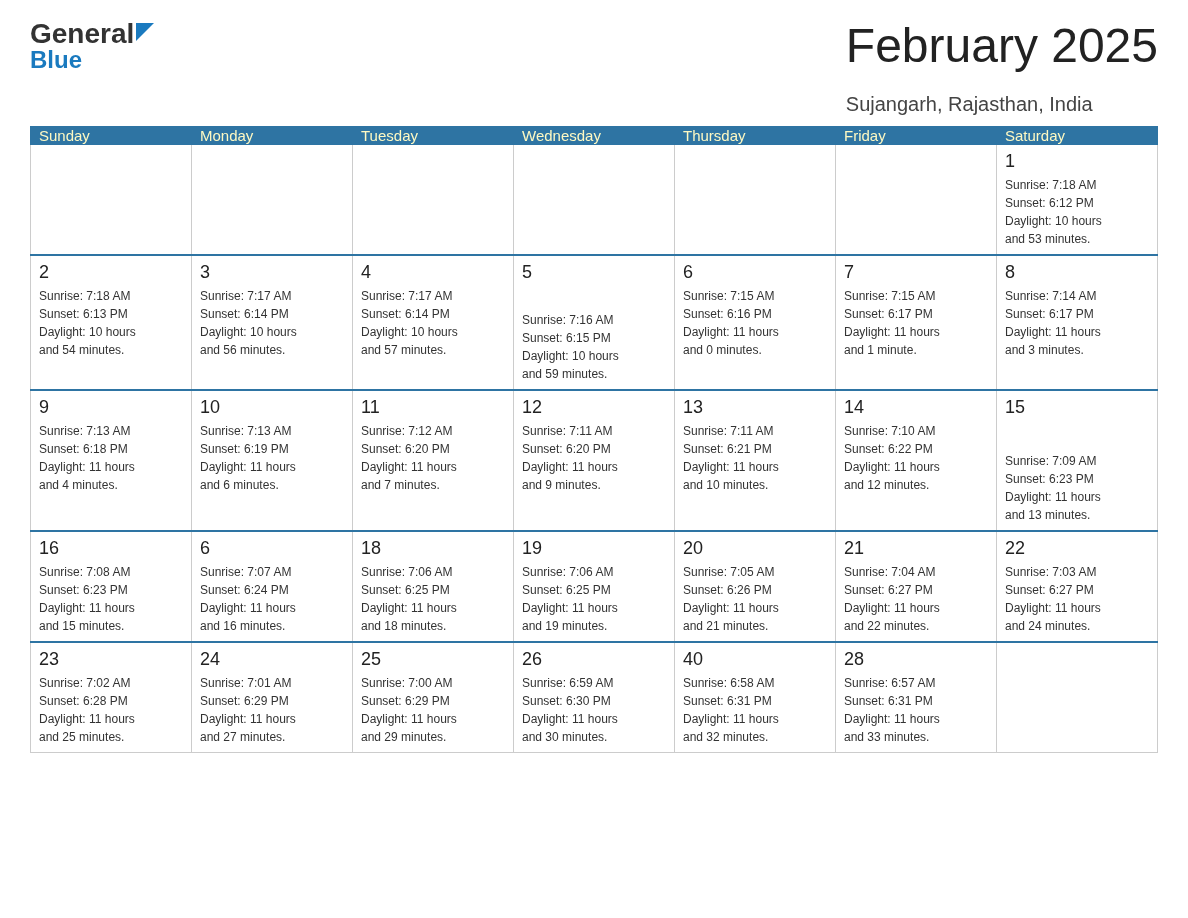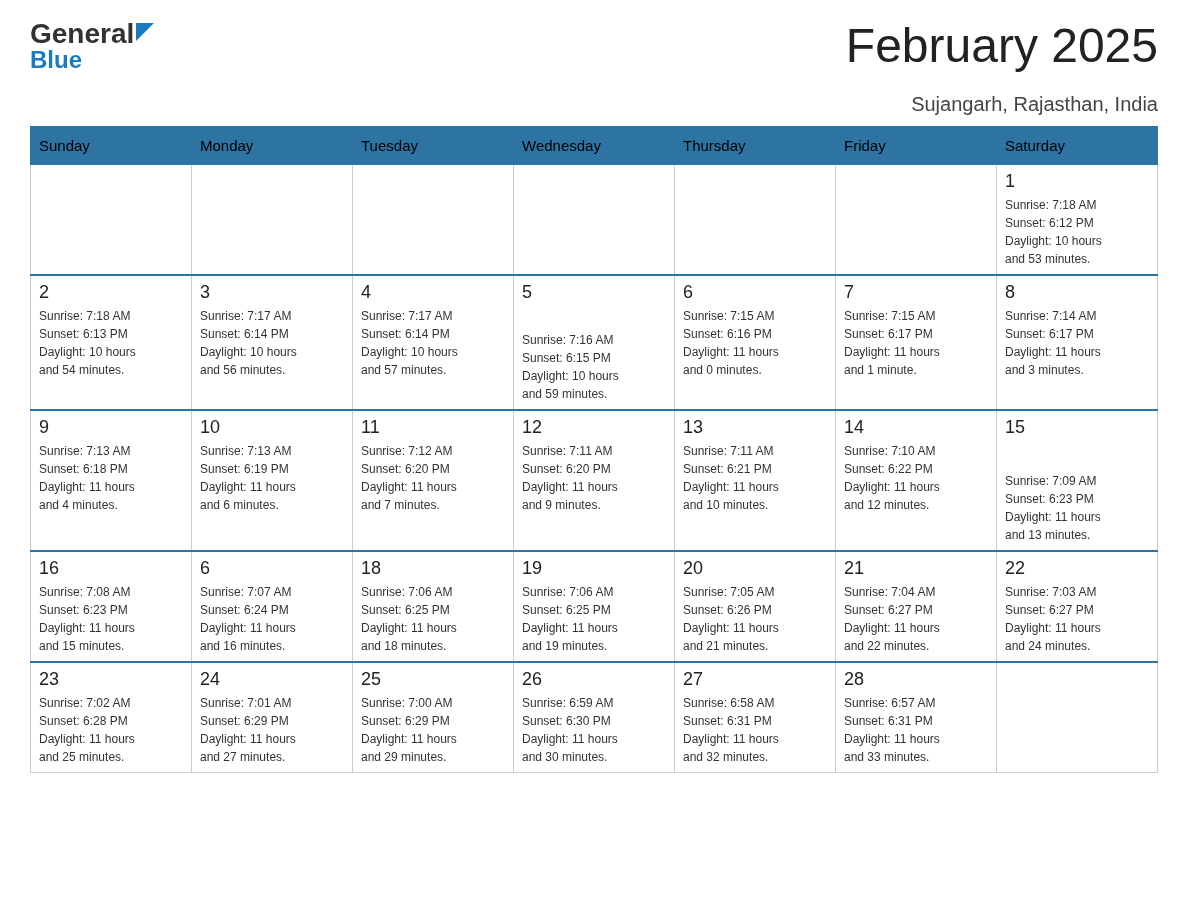--- a/index.html
+++ b/index.html
@@ -27,42 +27,42 @@
       color: #333;
       line-height: 1;
     }
     .logo-blue {
       font-size: 24px;
       font-weight: bold;
       color: #1a7abf;
       line-height: 1;
     }
     .title-section {
-      text-align: right;
+      text-align: left;
     }
     .month-title {
       font-size: 48px;
       font-weight: normal;
       color: #222;
       line-height: 1.1;
     }
     .location {
       font-size: 20px;
       color: #444;
       margin-top: 20px;
     }
     .calendar {
       width: 100%;
       border-collapse: collapse;
       margin-top: 10px;
     }
     .calendar th {
       background-color: #2e74a3;
-      color: #000000;
-      padding: 10px 8px;
+      color: #fef9c3;
+      padding: 0 8px;
       text-align: left;
       font-size: 15px;
       font-weight: normal;
       border: 1px solid #2e74a3;
     }
     .calendar td {
       vertical-align: top;
       border: 1px solid #ccc;
       padding: 6px 8px;
       width: 14.28%;
@@ -312,21 +312,21 @@
 and 29 minutes.</div>
         </td>
         <td>
           <span class="day-number">26</span>
           <div class="day-info" style="white-space: pre-line;">Sunrise: 6:59 AM
 Sunset: 6:30 PM
 Daylight: 11 hours
 and 30 minutes.</div>
         </td>
         <td>
-          <span class="day-number">27</span>
+          <span class="day-number">40</span>
           <div class="day-info" style="white-space: pre-line;">Sunrise: 6:58 AM
 Sunset: 6:31 PM
 Daylight: 11 hours
 and 32 minutes.</div>
         </td>
         <td>
           <span class="day-number">28</span>
           <div class="day-info" style="white-space: pre-line;">Sunrise: 6:57 AM
 Sunset: 6:31 PM
 Daylight: 11 hours

